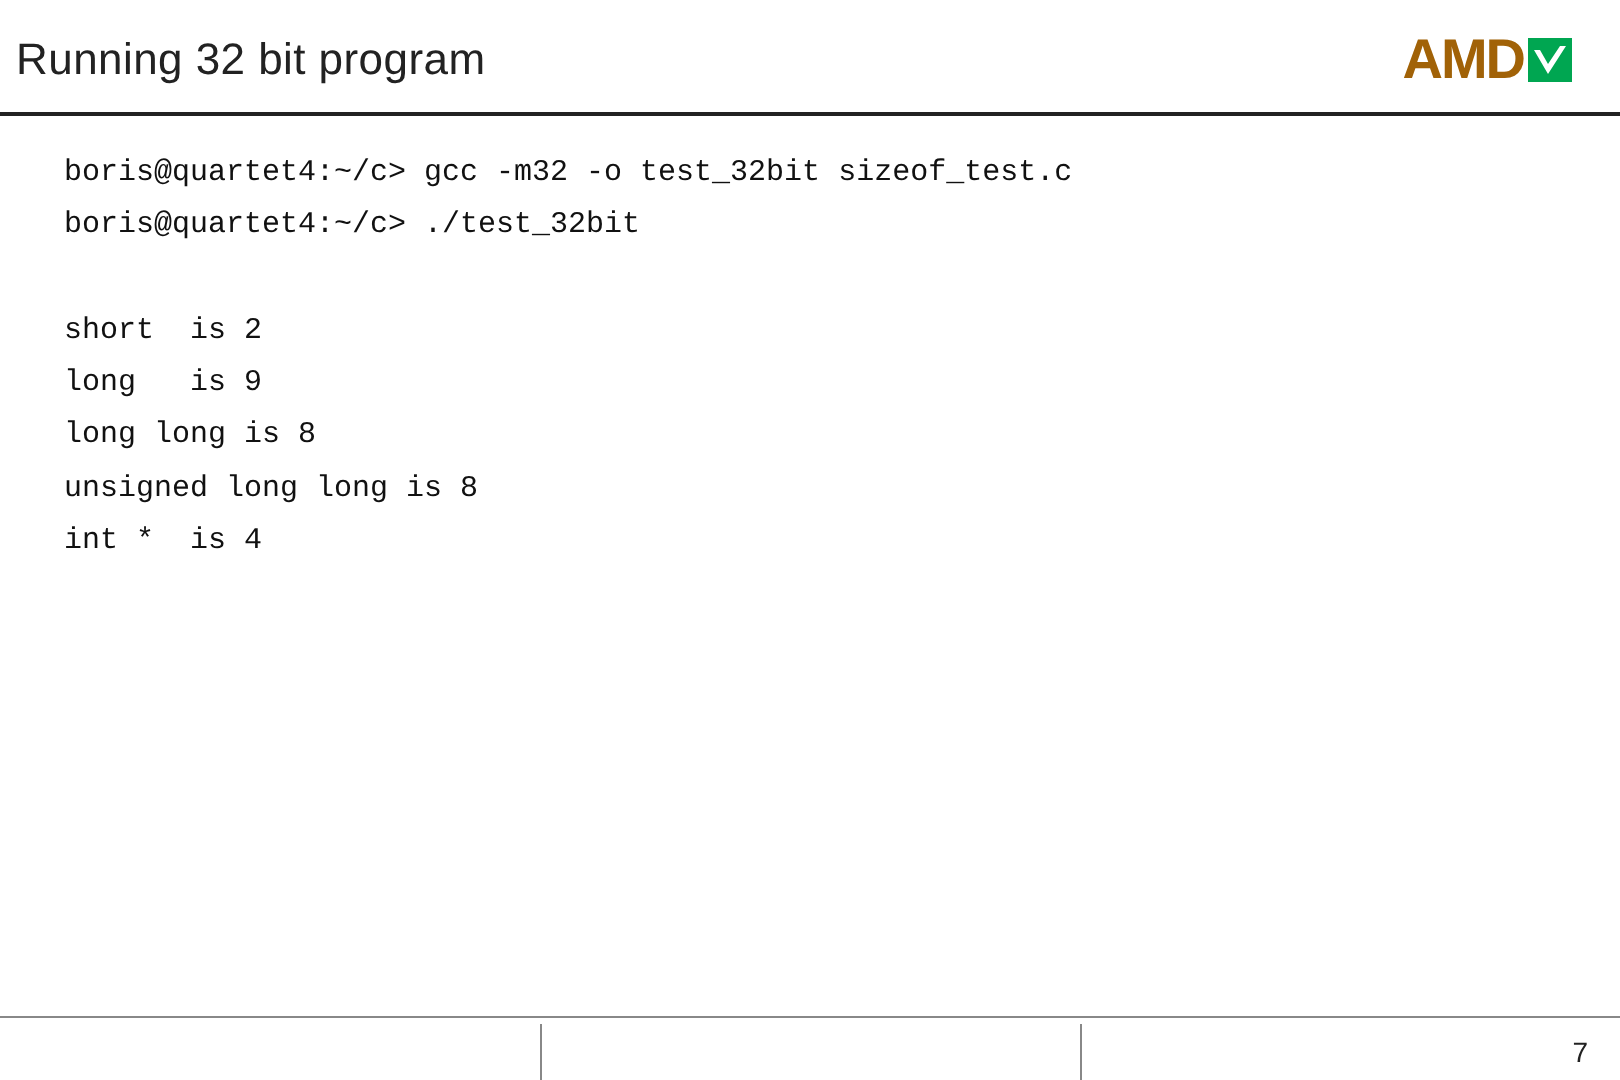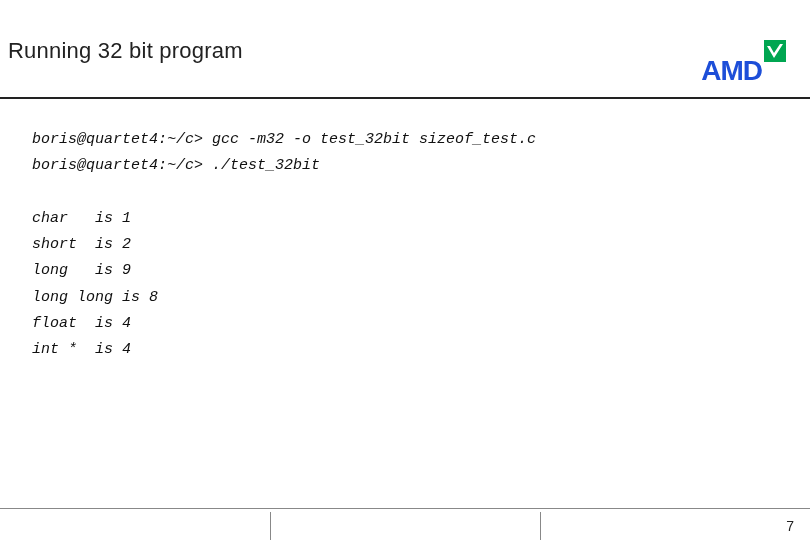--- a/index.html
+++ b/index.html
@@ -34,43 +34,41 @@
 
     
     .amd-logo {
       display: flex;
       align-items: center;
     }
 
     .amd-logo-text {
       font-size: 28px;
       font-weight: 900;
-      color: #1d4ed8;
+      color: #a16207;
       letter-spacing: -1px;
       font-family: Arial Black, Arial, sans-serif;
-      margin-top: 41px;
     }
 
     .amd-arrow {
       width: 22px;
       height: 22px;
       margin-left: 2px;
     }
 
     
     .divider {
       height: 2px;
       background: #222;
       margin: 0 0 0 0;
     }
 
     
     .content {
-      padding: 28px 32px 20px 32px;
-      font-style: italic;
+      padding: 16px 32px 20px 32px;
     }
 
     .code-block {
       font-family: 'Courier New', Courier, monospace;
       font-size: 15px;
       line-height: 1.75;
       color: #111;
     }
 
     .code-line {
@@ -139,25 +137,24 @@
   </div>
 </div>
 
 <div class="divider"></div>
 
 <div class="content">
   <div class="code-block" id="code-container">
   <span class="code-line">boris@quartet4:~/c&gt; gcc -m32 -o test_32bit sizeof_test.c</span>
       <span class="code-line">boris@quartet4:~/c&gt; ./test_32bit</span>
       <span class="code-line">&nbsp;</span>
-      <span class="code-line">char   is 1</span>
       <span class="code-line">short  is 2</span>
       <span class="code-line">long   is 9</span>
       <span class="code-line">long long is 8</span>
-      <span class="code-line">float  is 4</span>
+      <span class="code-line">unsigned long long is 8</span>
       <span class="code-line">int *  is 4</span>
     </div>
 </div>
 
 <div class="footer">
   <div class="footer-line"></div>
   <div class="footer-divider-1"></div>
   <div class="footer-divider-2"></div>
   <span class="footer-page">7</span>
 </div>

